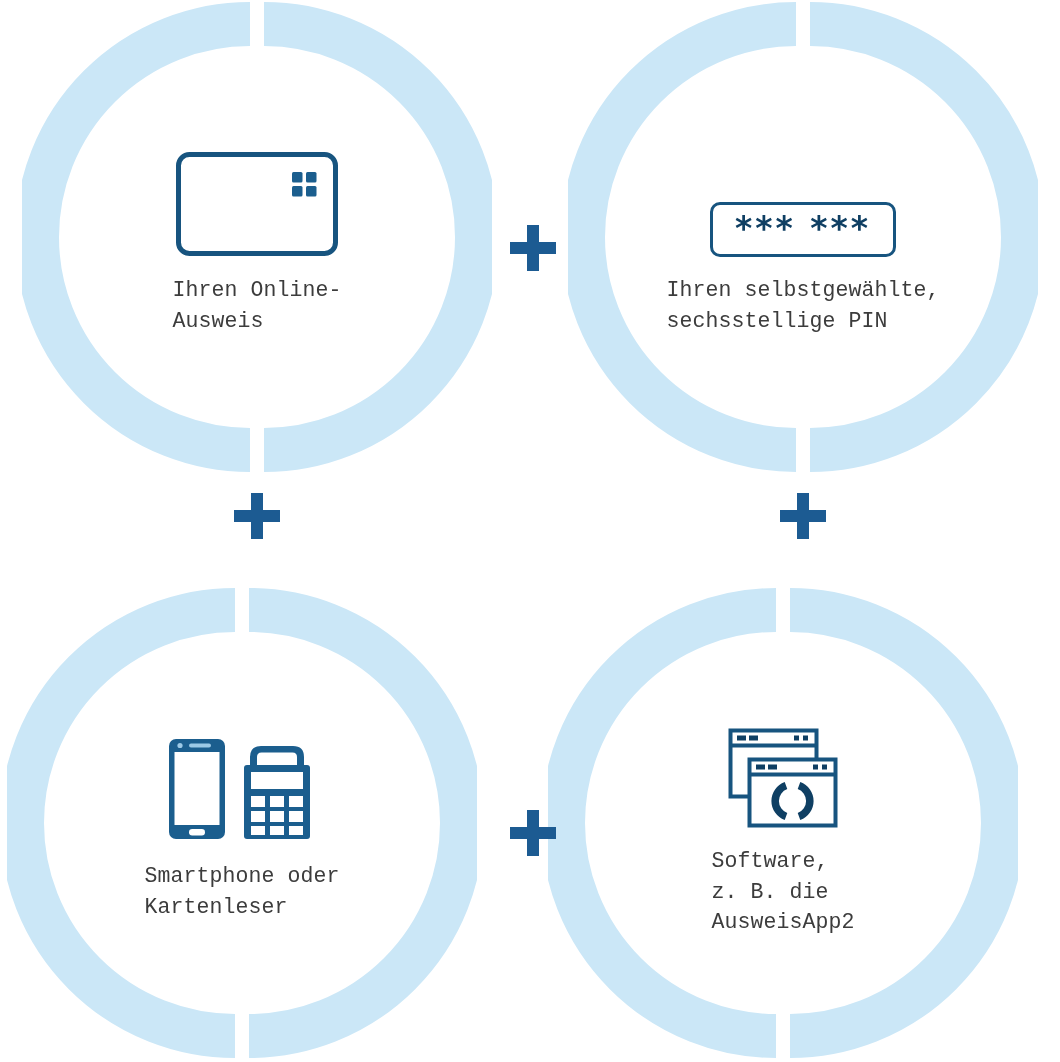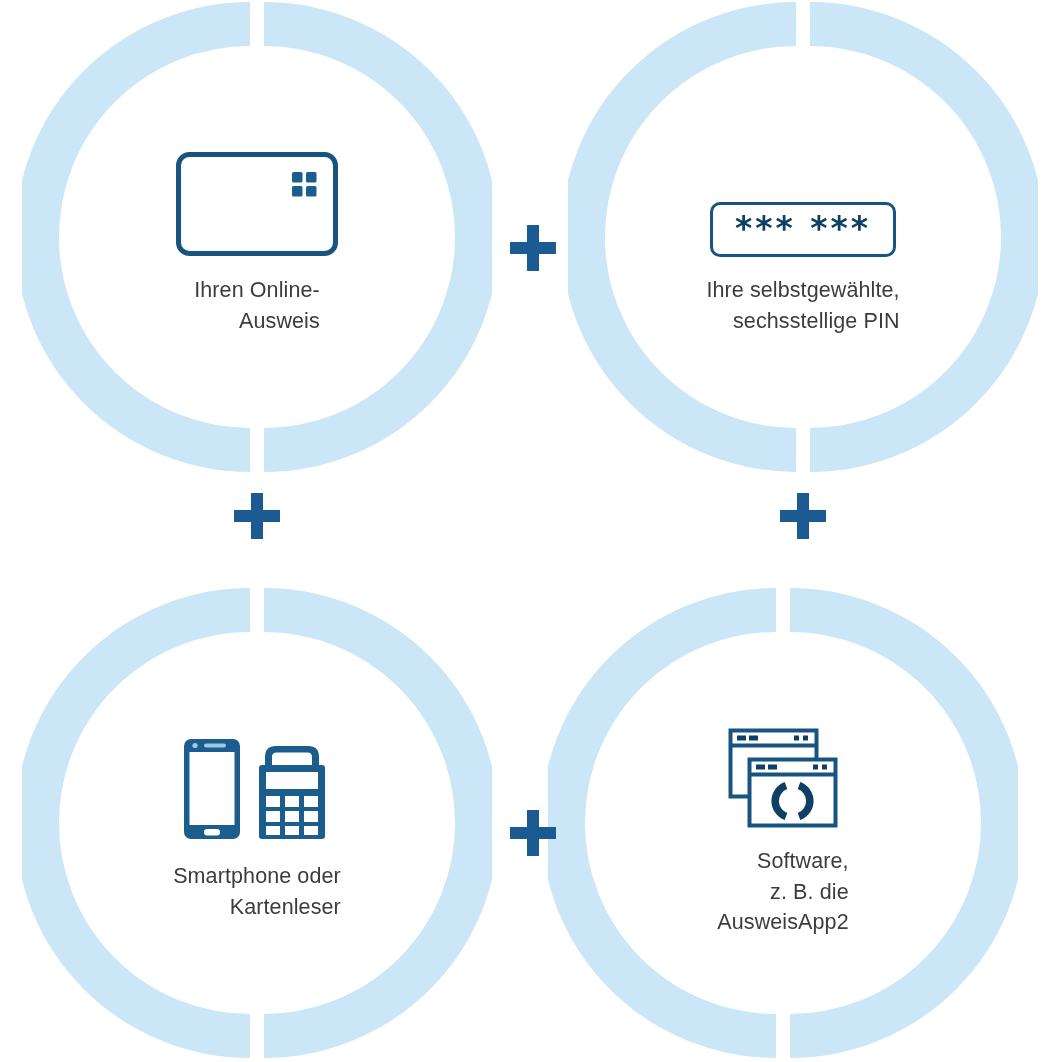--- a/index.html
+++ b/index.html
@@ -19,21 +19,21 @@
   }
 
   
   .cell {
     position: absolute;
     width: 470px;
     height: 470px;
   }
   .cell-tl { left: 22px;  top: 2px;   }
   .cell-tr { left: 568px; top: 2px;   }
-  .cell-bl { left: 22px;  top: 588px; }
+  .cell-bl { left: 7px;  top: 588px; }
   .cell-br { left: 548px; top: 588px; }
 
   .ring-svg {
     position: absolute;
     left: 0;
     top: 0;
     width: 470px;
     height: 470px;
   }
 
@@ -54,24 +54,25 @@
     align-items: flex-end;
     justify-content: center;
     height: 120px;
     margin-bottom: 18px;
   }
 
   .caption {
     font-size: 21.5px;
     line-height: 1.42;
     color: #3c3c3c;
-    text-align: right;
+    text-align: left;
     letter-spacing: 0.1px;
     white-space: pre-line;
     font-weight: 400;
+    font-family: Liberation Mono, monospace;
   }
 
   
   .plus {
     position: absolute;
     width: 46px;
     height: 46px;
   }
   .plus span {
     position: absolute;
@@ -139,21 +140,21 @@
 
   <div class="cell cell-tr">
     <svg class="ring-svg" viewBox="0 0 470 470">
       <path d="M 242 22 A 213 213 0 0 1 242 448" fill="none" stroke="#cbe7f7" stroke-width="44"></path>
       <path d="M 228 448 A 213 213 0 0 1 228 22" fill="none" stroke="#cbe7f7" stroke-width="44"></path>
     </svg>
     <div class="cell-inner">
       <div class="icon-wrap">
         <div class="pin-box">*** ***</div>
       </div>
-      <div class="caption">Ihre selbstgewählte,
+      <div class="caption">Ihren selbstgewählte,
 sechsstellige PIN</div>
     </div>
   </div>
 
   <div class="cell cell-bl">
     <svg class="ring-svg" viewBox="0 0 470 470">
       <path d="M 242 22 A 213 213 0 0 1 242 448" fill="none" stroke="#cbe7f7" stroke-width="44"></path>
       <path d="M 228 448 A 213 213 0 0 1 228 22" fill="none" stroke="#cbe7f7" stroke-width="44"></path>
     </svg>
     <div class="cell-inner">

